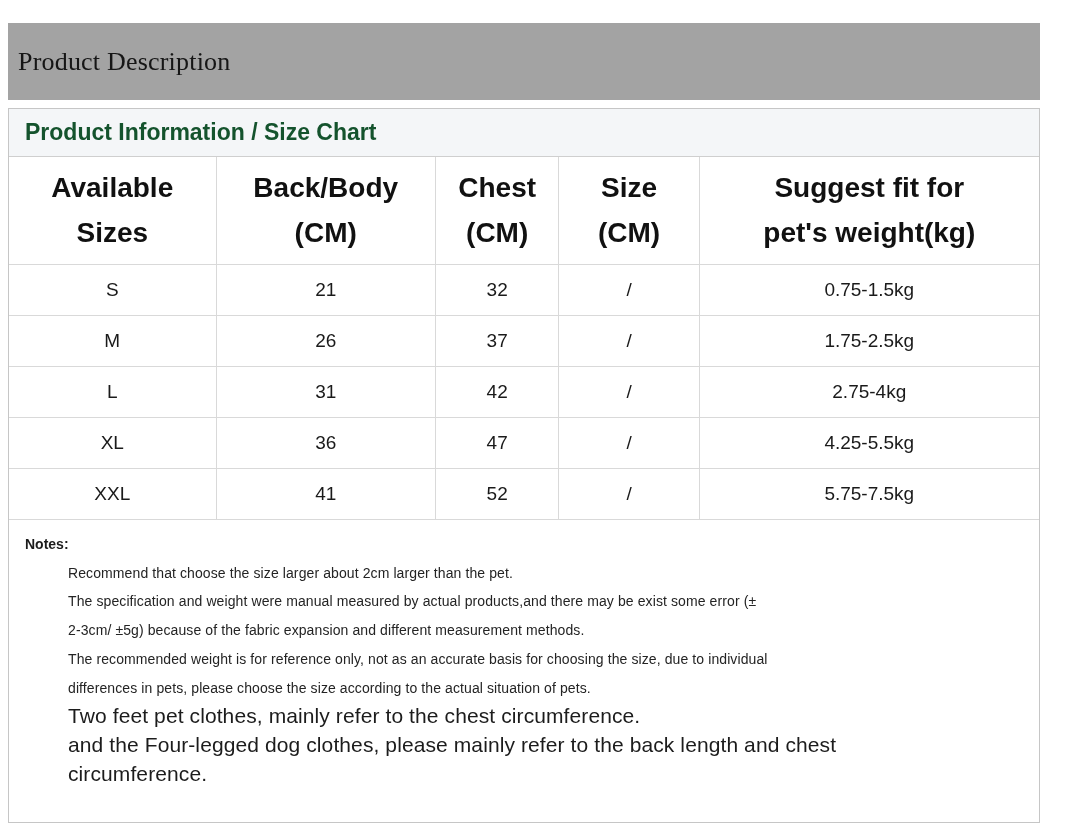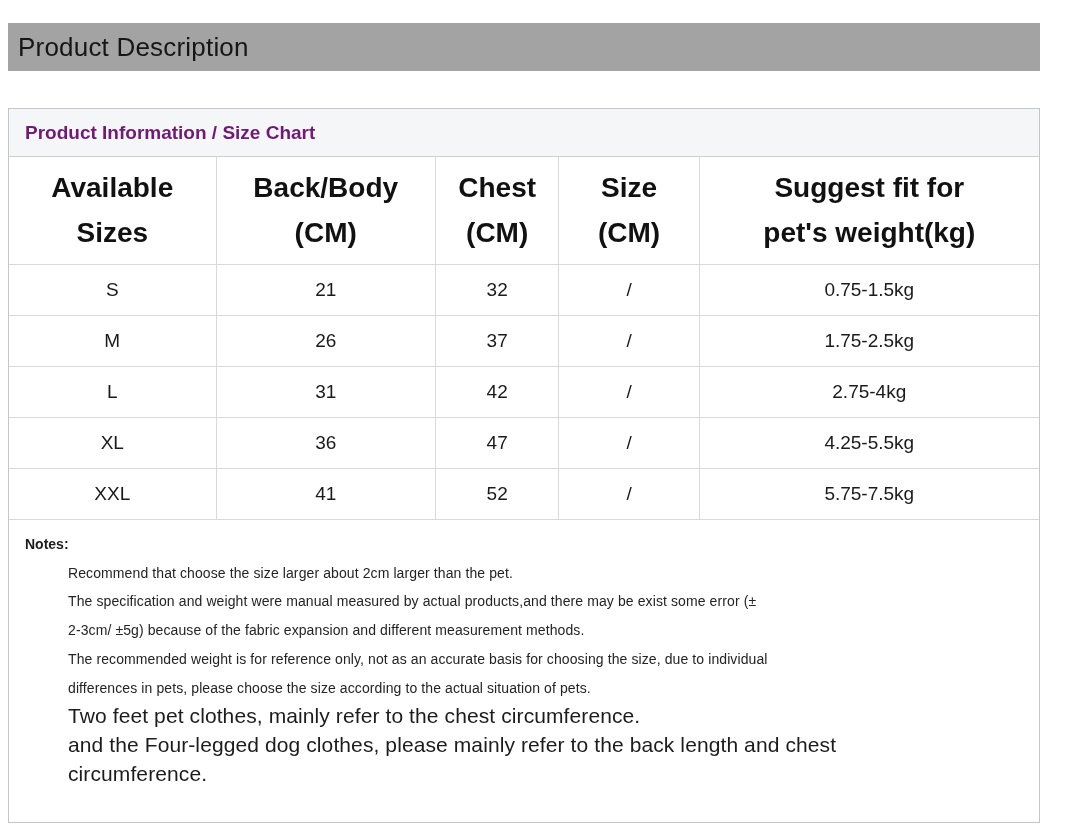--- a/index.html
+++ b/index.html
@@ -14,25 +14,26 @@
     width: 1067px;
     height: 827px;
     background: #ffffff;
     overflow: hidden;
   }
 
   
   .banner {
     position: absolute;
     left: 8px; top: 23px;
-    width: 1032px; height: 48px;
+    width: 1032px; height: 77px;
     background: #a3a3a3;
     display: flex;
     align-items: center;
     padding-left: 10px;
+    font-family: Liberation Serif, serif;
   }
   .banner-title {
     font-size: 26px;
     font-weight: 400;
     color: #161616;
     letter-spacing: 0.2px;
   }
 
   
   .section {
@@ -44,23 +45,23 @@
   }
   .section-title-bar {
     height: 48px;
     background: #f4f6f8;
     border-bottom: 1px solid #cfcfcf;
     display: flex;
     align-items: center;
     padding-left: 16px;
   }
   .section-title {
-    font-size: 19px;
+    font-size: 23px;
     font-weight: 700;
-    color: #701a75;
+    color: #14532d;
   }
 
   
   table.size-table {
     width: 100%;
     border-collapse: collapse;
     table-layout: fixed;
   }
   .size-table th, .size-table td {
     border: 1px solid #d9d9d9;

